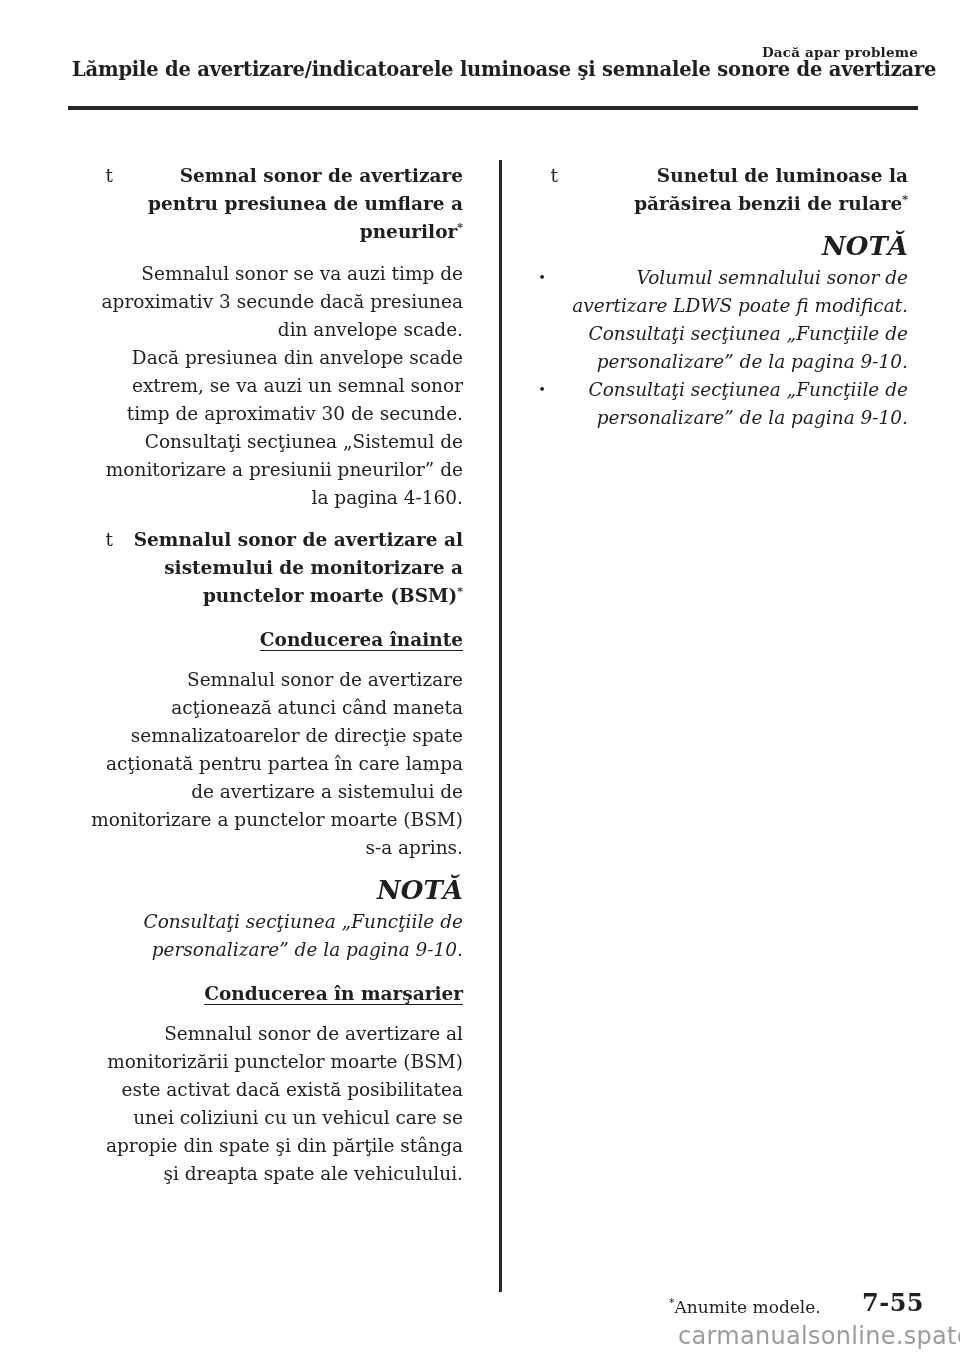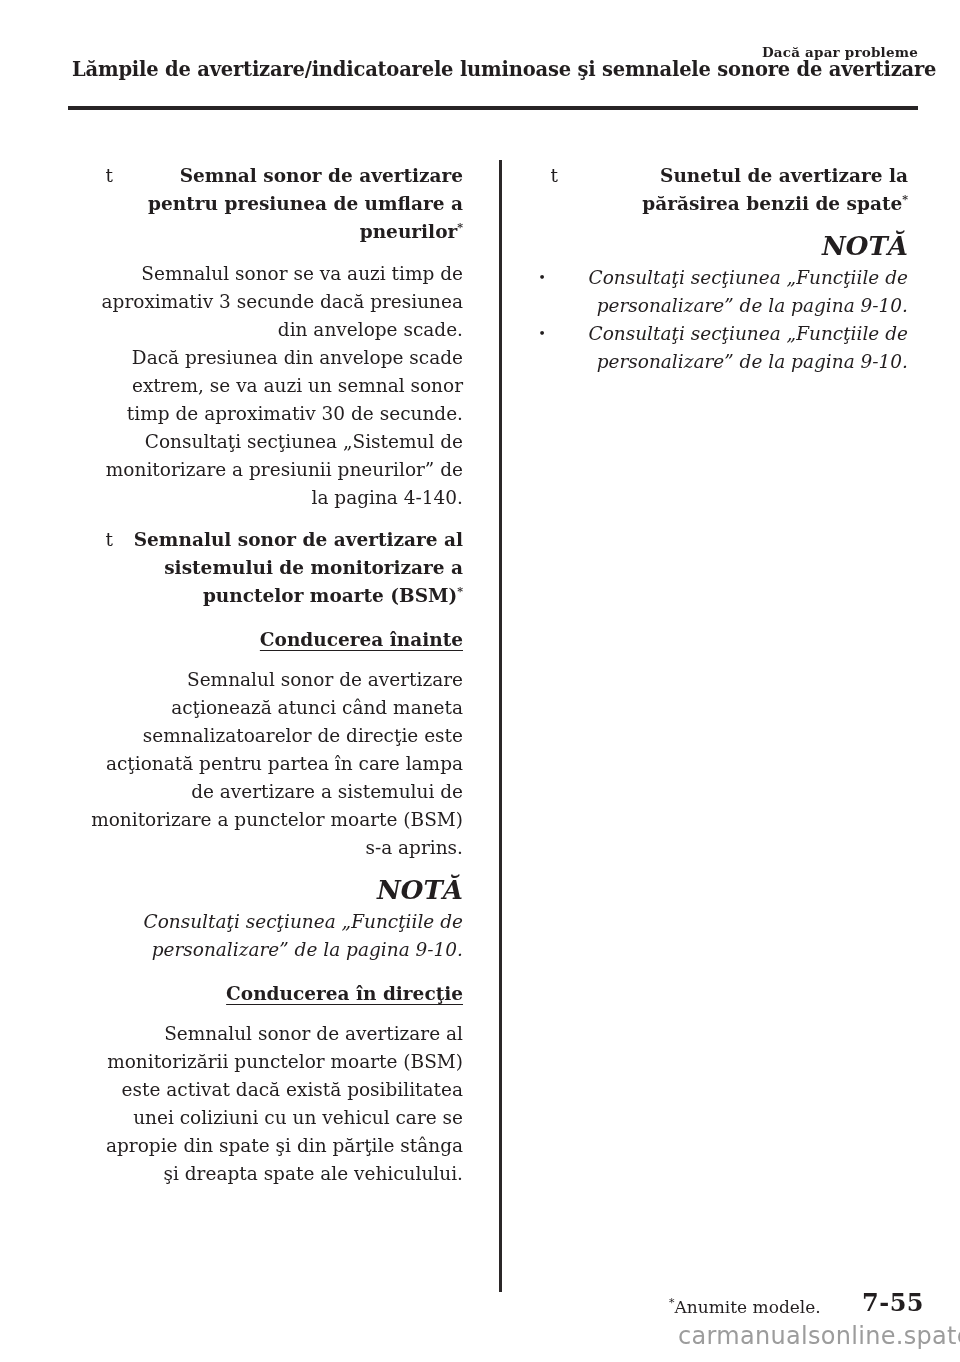--- a/index.html
+++ b/index.html
@@ -62,61 +62,62 @@
   <div class="col col-left">
 
     <div class="bullet-item">
       <span class="bullet-marker">t</span>
       <span class="bullet-text"><span>Semnal sonor de avertizare pentru presiunea de umflare a pneurilor</span><sup>*</sup></span>
     </div>
 
     <div class="pgroup">
       <p class="para">Semnalul sonor se va auzi timp de aproximativ 3 secunde dacă presiunea din anvelope scade.</p>
       <p class="para">Dacă presiunea din anvelope scade extrem, se va auzi un semnal sonor timp de aproximativ 30 de secunde.</p>
-      <p class="para">Consultaţi secţiunea „Sistemul de monitorizare a presiunii pneurilor” de la pagina 4-140.</p>
+      <p class="para">Consultaţi secţiunea „Sistemul de monitorizare a presiunii pneurilor” de la pagina 4-160.</p>
     </div>
 
     <div class="bullet-item">
       <span class="bullet-marker">t</span>
       <span class="bullet-text"><span>Semnalul sonor de avertizare al sistemului de monitorizare a punctelor moarte (BSM)</span><sup>*</sup></span>
     </div>
 
     <div class="subhead">Conducerea înainte</div>
 
     <div class="pgroup">
-      <p class="para">Semnalul sonor de avertizare acţionează atunci când maneta semnalizatoarelor de direcţie este acţionată pentru partea în care lampa de avertizare a sistemului de monitorizare a punctelor moarte (BSM) s-a aprins.</p>
+      <p class="para">Semnalul sonor de avertizare acţionează atunci când maneta semnalizatoarelor de direcţie spate acţionată pentru partea în care lampa de avertizare a sistemului de monitorizare a punctelor moarte (BSM) s-a aprins.</p>
     </div>
 
     <div class="note-label">NOTĂ</div>
     <div class="note-body">
       <p class="para">Consultaţi secţiunea „Funcţiile de personalizare” de la pagina 9-10.</p>
     </div>
 
-    <div class="subhead">Conducerea în direcţie</div>
+    <div class="subhead">Conducerea în marşarier</div>
 
     <div class="pgroup">
       <p class="para">Semnalul sonor de avertizare al monitorizării punctelor moarte (BSM) este activat dacă există posibilitatea unei coliziuni cu un vehicul care se apropie din spate şi din părţile stânga şi dreapta spate ale vehiculului.</p>
     </div>
 
   </div>
 
   <div class="col col-right">
 
     <div class="bullet-item">
       <span class="bullet-marker">t</span>
-      <span class="bullet-text"><span>Sunetul de avertizare la părăsirea benzii de spate</span><sup>*</sup></span>
+      <span class="bullet-text"><span>Sunetul de luminoase la părăsirea benzii de rulare</span><sup>*</sup></span>
     </div>
 
 
     <div class="note-label">NOTĂ</div>
 
     <div class="note-list">
       <div class="note-item">
         <span class="note-dot">•</span>
         <span class="note-item-text">
+          <p class="para">Volumul semnalului sonor de avertizare LDWS poate fi modificat.</p>
           <p class="para">Consultaţi secţiunea „Funcţiile de personalizare” de la pagina 9-10.</p>
         </span>
       </div>
       <div class="note-item">
         <span class="note-dot">•</span>
         <span class="note-item-text">
           <p class="para">Consultaţi secţiunea „Funcţiile de personalizare” de la pagina 9-10.</p>
         </span>
       </div>
     </div>

